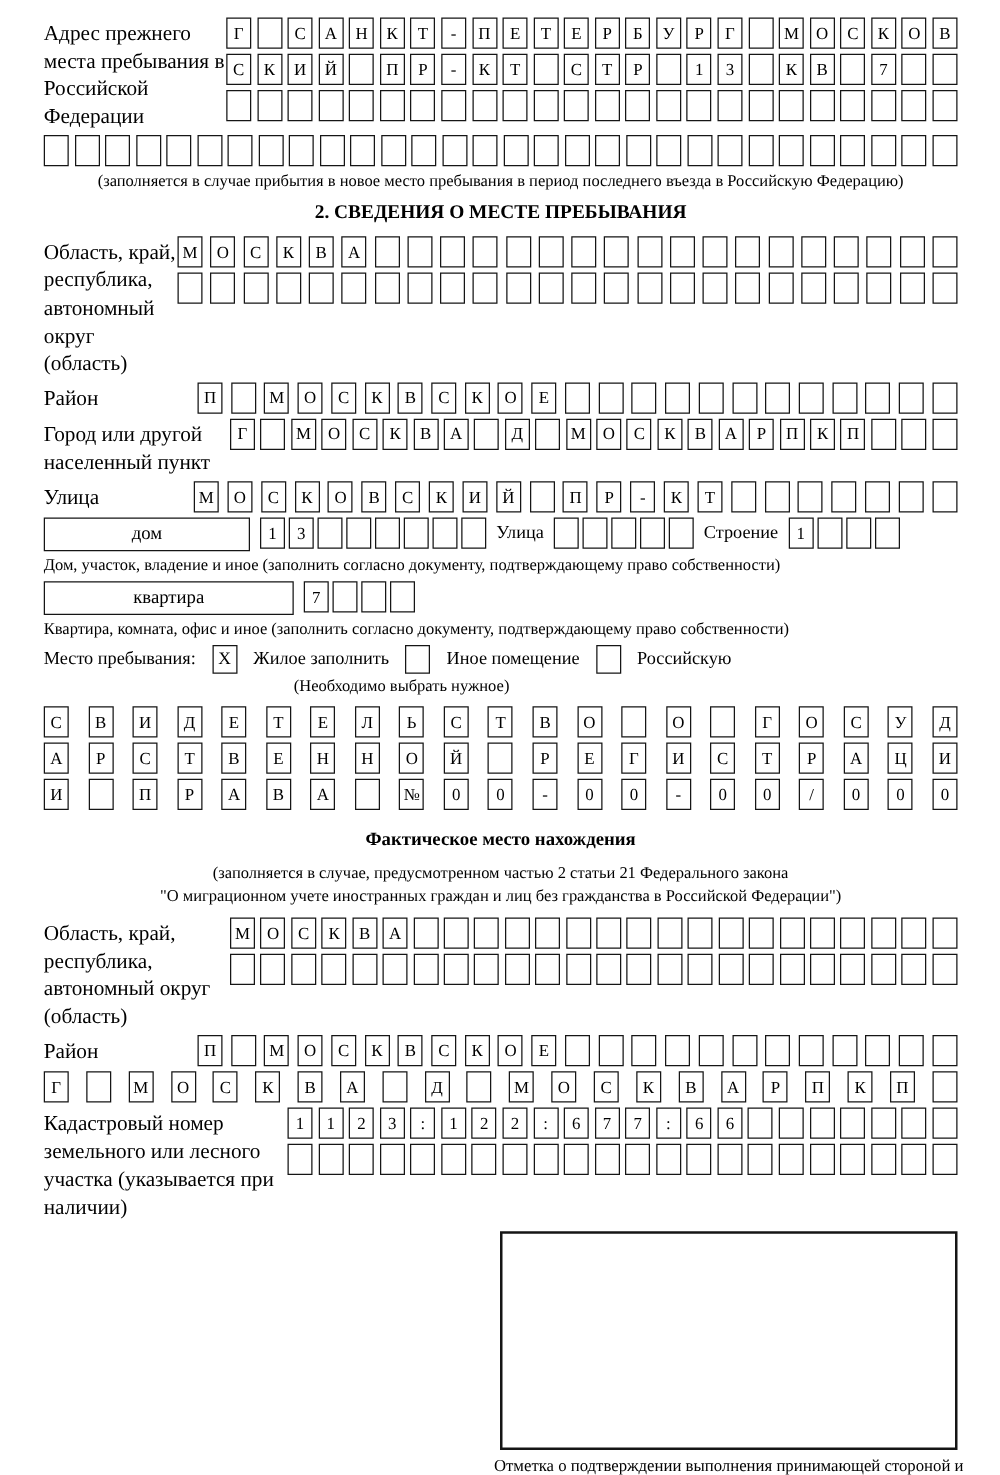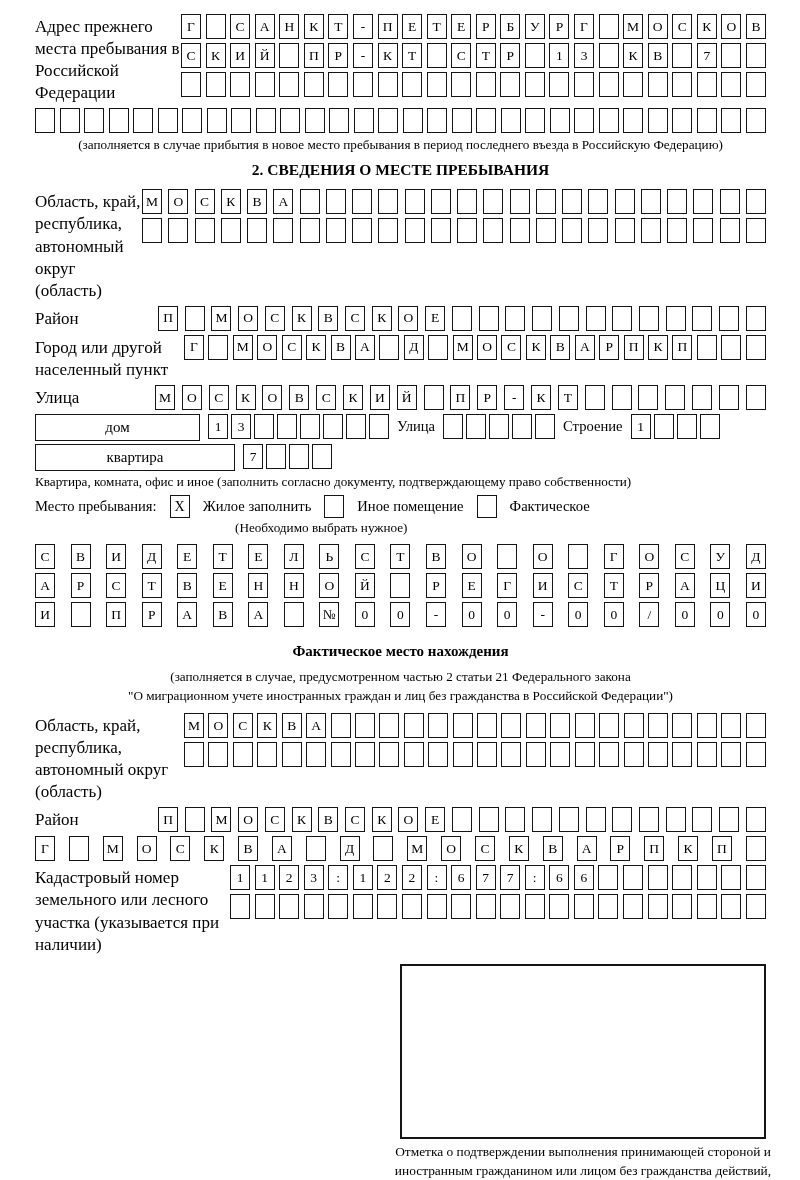--- a/index.html
+++ b/index.html
@@ -327,20 +327,21 @@
         <div class="cell"></div>
       </div>
     <span class="inline-label">Строение</span>
     <div class="cells inline">
         <div class="cell">1</div>
         <div class="cell"></div>
         <div class="cell"></div>
         <div class="cell"></div>
       </div>
   </div>
+  <div class="small-note">Дом, участок, владение и иное (заполнить согласно документу, подтверждающему право собственности)</div>
 
   <div class="dom-line">
     <div class="rect-label kv-rect">
       <span>квартира</span>
     </div>
     <div class="cells inline">
         <div class="cell">7</div>
         <div class="cell"></div>
         <div class="cell"></div>
         <div class="cell"></div>
@@ -348,21 +349,21 @@
   </div>
   <div class="small-note">Квартира, комната, офис и иное (заполнить согласно документу, подтверждающему право собственности)</div>
 
   <div class="mesto-line">
     <span>Место пребывания:</span>
     <div class="checkbox">X</div>
     <span>Жилое заполнить</span>
     <div class="checkbox"></div>
     <span>Иное помещение</span>
     <div class="checkbox"></div>
-    <span>Фактическое</span>
+    <span>Российскую</span>
   </div>
   <div class="mesto-note">(Необходимо выбрать нужное)</div>
 
   <div class="form-line">
     <div class="rows">
       <div class="cells">
           <div class="cell">С</div>
           <div class="cell">В</div>
           <div class="cell">И</div>
           <div class="cell">Д</div>

